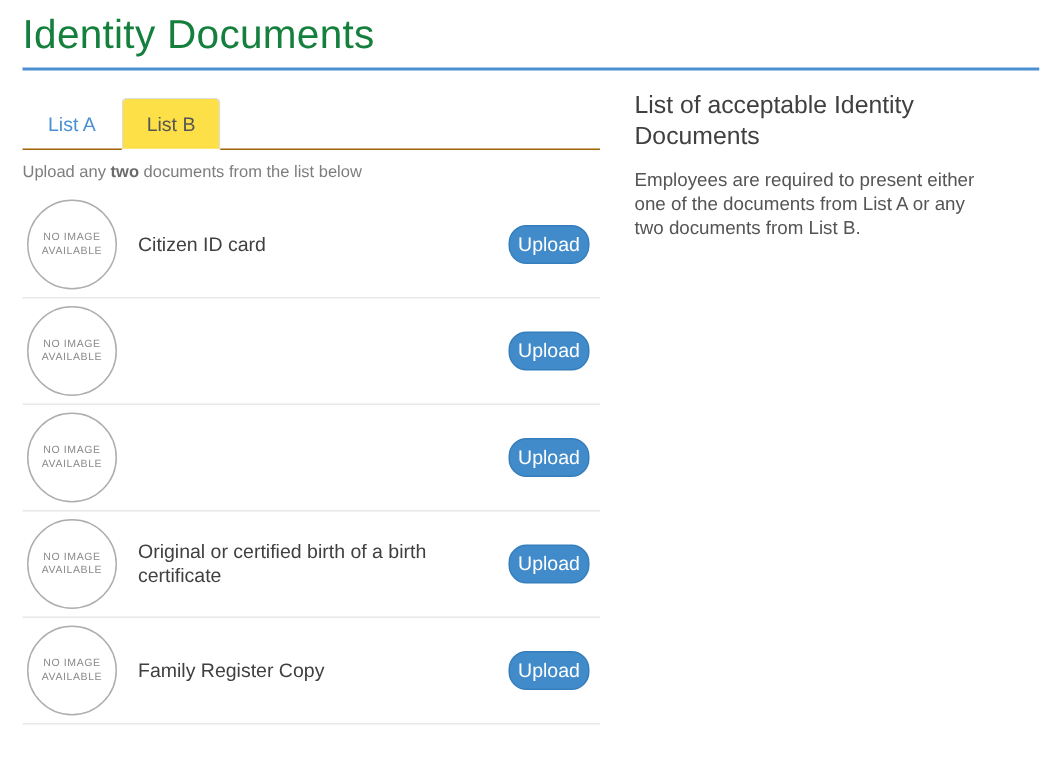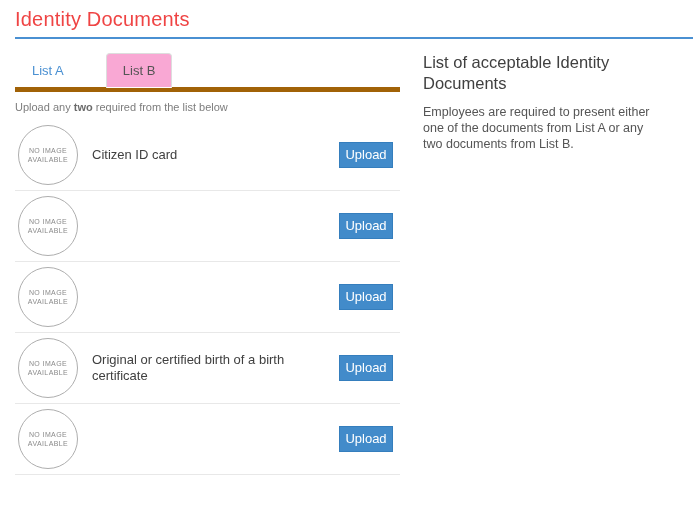--- a/index.html
+++ b/index.html
@@ -9,53 +9,52 @@
     font-family: "Liberation Sans", "DejaVu Sans", sans-serif;
     overflow: hidden;
   }
   
   .title-wrap {
     margin-left: 15px;
     border-bottom: 2px solid #4a90d2;
     padding: 8px 0 6px 0;
   }
   .page-title {
-    font-size: 20px;
+    font-size: 27px;
     font-weight: 400;
-    color: #ef4444;
+    color: #15803d;
     letter-spacing: 0.2px;
   }
   
   .layout { display: flex; align-items: flex-start; }
   .left-col { width: 400px; flex: 0 0 400px; }
   .right-col { width: 270px; padding-left: 23px; margin-top: 13px; }
 
   
   .tabs {
     margin: 17px 0 0 15px;
-    border-bottom: 5px solid #a16207;
+    border-bottom: 1px solid #a16207;
     display: flex;
     align-items: flex-end;
     height: 36px;
   }
   .tab {
     font-size: 13px;
     padding: 9px 16px;
     cursor: pointer;
     position: relative;
     bottom: -1px;
   }
   .tab.inactive { color: #4a90d2; border: 1px solid transparent; }
   .tab.active {
     color: #555;
-    background: #f9a8d4;
+    background: #fde047;
     border: 1px solid #ddd;
     border-bottom-color: #fff;
     border-radius: 4px 4px 0 0;
-    margin-left: 25px;
   }
 
   
   .instruction {
     margin: 9px 0 7px 15px;
     font-size: 11px;
     color: #7d7d7d;
   }
   .instruction b { color: #6b6b6b; text-align: right; }
 
@@ -94,21 +93,21 @@
     max-width: 240px;
   }
   .upload-btn {
     flex: 0 0 auto;
     margin-left: auto;
     margin-right: 7px;
     width: 54px;
     height: 26px;
     background: #428bca;
     border: 1px solid #357ebd;
-    border-radius: 0;
+    border-radius: 12px;
     color: #ffffff;
     font-size: 13px;
     font-family: "Liberation Sans", sans-serif;
     cursor: pointer;
     text-align: center;
     line-height: 24px;
   }
 
   
   .aside-heading {
@@ -135,21 +134,21 @@
 
 <div class="layout">
 
   <div class="left-col">
 
     <div class="tabs">
       <div class="tab inactive">List A</div>
       <div class="tab active">List B</div>
     </div>
 
-    <div class="instruction"><span>Upload any </span><b>two</b><span> required from the list below</span></div>
+    <div class="instruction"><span>Upload any </span><b>two</b><span> documents from the list below</span></div>
 
     <div class="doc-list">
 
       <div class="doc-row">
         <div class="no-image-circle">
           <span>NO IMAGE</span>
           <span>AVAILABLE</span>
         </div>
         <div class="doc-name">Citizen ID card</div>
         <button class="upload-btn">Upload</button>
@@ -178,20 +177,21 @@
         </div>
         <div class="doc-name">Original or certified birth of a birth certificate</div>
         <button class="upload-btn">Upload</button>
       </div>
 
       <div class="doc-row">
         <div class="no-image-circle">
           <span>NO IMAGE</span>
           <span>AVAILABLE</span>
         </div>
+        <div class="doc-name">Family Register Copy</div>
         <button class="upload-btn">Upload</button>
       </div>
 
     </div>
   </div>
 
   <div class="right-col">
     <div class="aside-heading">List of acceptable Identity Documents</div>
     <div class="aside-body">Employees are required to present either one of the documents from List A or any two documents from List B.</div>
   </div>

